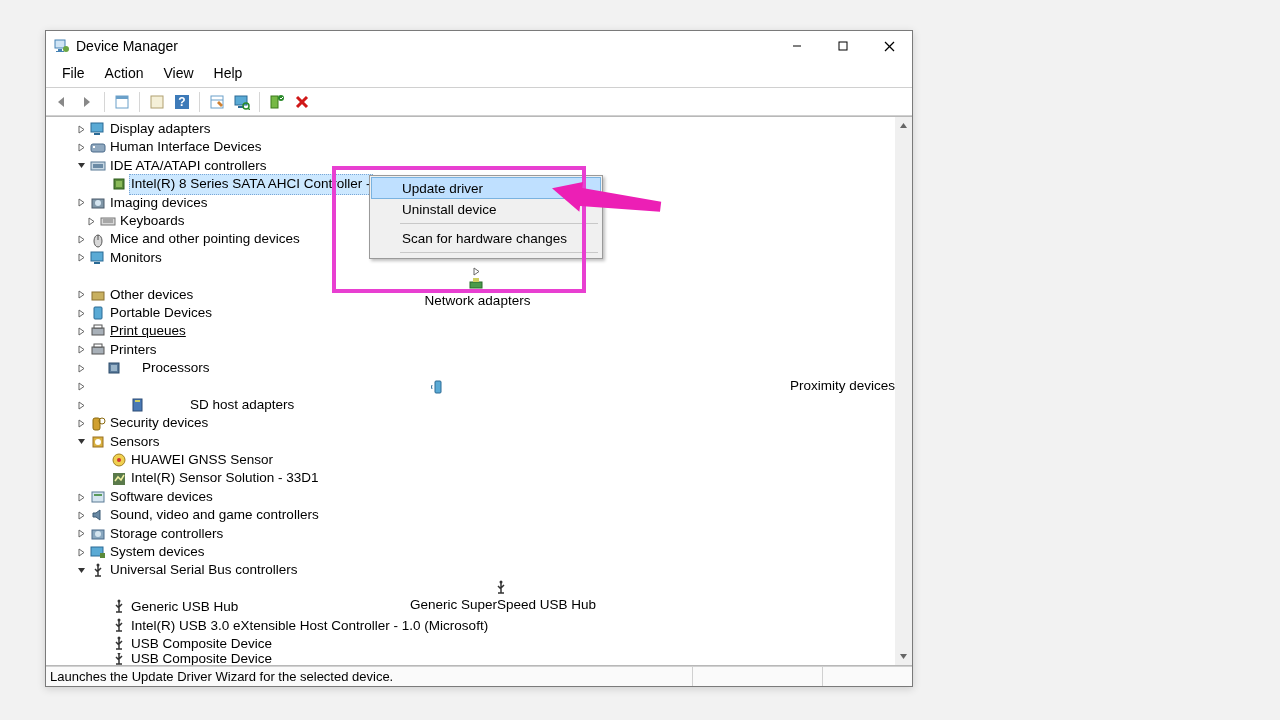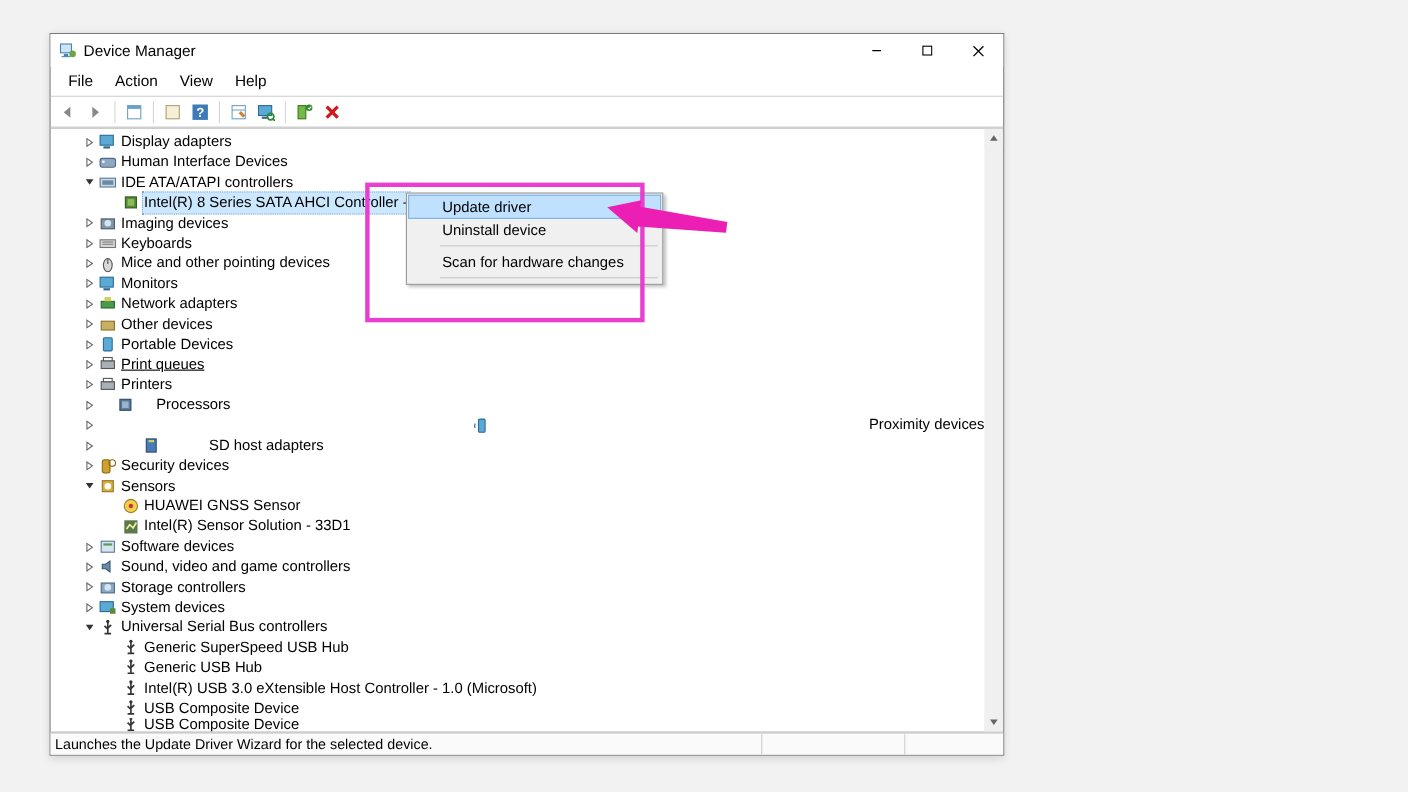--- a/index.html
+++ b/index.html
@@ -352,21 +352,21 @@
             </svg>
           </span>
           <span class="nico">
             <svg width="16" height="16" viewBox="0 0 16 16">
               <rect x="2" y="4" width="12" height="9" fill="#8097a8" stroke="#4a5a6a"></rect>
               <circle cx="8" cy="8" r="3" fill="#d5e5f0"></circle>
             </svg>
           </span>
           <span class="label">Imaging devices</span>
         </div>
-        <div class="row" style="padding-left: 30px;">
+        <div class="row" style="padding-left: 40px;">
           <span class="caret">
             <svg width="9" height="9">
               <path d="M2 1 L7 4.5 L2 8 Z" fill="none" stroke="#666" stroke-width="1"></path>
             </svg>
           </span>
           <span class="nico">
             <svg width="16" height="16" viewBox="0 0 16 16">
               <rect x="1" y="5" width="14" height="7" fill="#d8d8d8" stroke="#777"></rect>
               <line x1="3" y1="7" x2="13" y2="7" stroke="#777"></line>
               <line x1="3" y1="9" x2="13" y2="9" stroke="#777"></line>
@@ -395,21 +395,21 @@
             </svg>
           </span>
           <span class="nico">
             <svg width="16" height="16" viewBox="0 0 16 16">
               <rect x="1" y="2" width="12" height="9" fill="#5aaad5" stroke="#2a6a95"></rect>
               <rect x="4" y="12" width="6" height="2" fill="#2a6a95"></rect>
             </svg>
           </span>
           <span class="label">Monitors</span>
         </div>
-        <div class="row" style="padding-left: 30px;">
+        <div class="row" style="padding-left: 14px; flex-direction: column;">
           <span class="caret">
             <svg width="9" height="9">
               <path d="M2 1 L7 4.5 L2 8 Z" fill="none" stroke="#666" stroke-width="1"></path>
             </svg>
           </span>
           <span class="nico">
             <svg width="16" height="16" viewBox="0 0 16 16">
               <rect x="2" y="6" width="12" height="6" fill="#4a9a4a" stroke="#2a6a2a"></rect>
               <rect x="5" y="2" width="6" height="4" fill="#d0d060"></rect>
             </svg>
@@ -620,21 +620,21 @@
             </svg>
           </span>
           <span class="nico">
             <svg width="16" height="16" viewBox="0 0 16 16">
               <path d="M8 2 L8 13 M8 13 L5 13 M8 13 L11 13 M5 6 L8 9 M11 5 L8 8" stroke="#333" stroke-width="1.5" fill="none"></path>
               <circle cx="8" cy="2" r="1.5" fill="#333"></circle>
             </svg>
           </span>
           <span class="label">Universal Serial Bus controllers</span>
         </div>
-        <div class="row" style="padding-left: 65px;">
+        <div class="row" style="padding-left: 65px; flex-direction: column;">
           <span class="nico">
             <svg width="16" height="16" viewBox="0 0 16 16">
               <path d="M8 2 L8 13 M8 13 L5 13 M8 13 L11 13 M5 6 L8 9 M11 5 L8 8" stroke="#333" stroke-width="1.5" fill="none"></path>
               <circle cx="8" cy="2" r="1.5" fill="#333"></circle>
             </svg>
           </span>
           <span class="label">Generic SuperSpeed USB Hub</span>
         </div>
         <div class="row" style="padding-left: 65px;">
           <span class="nico">

